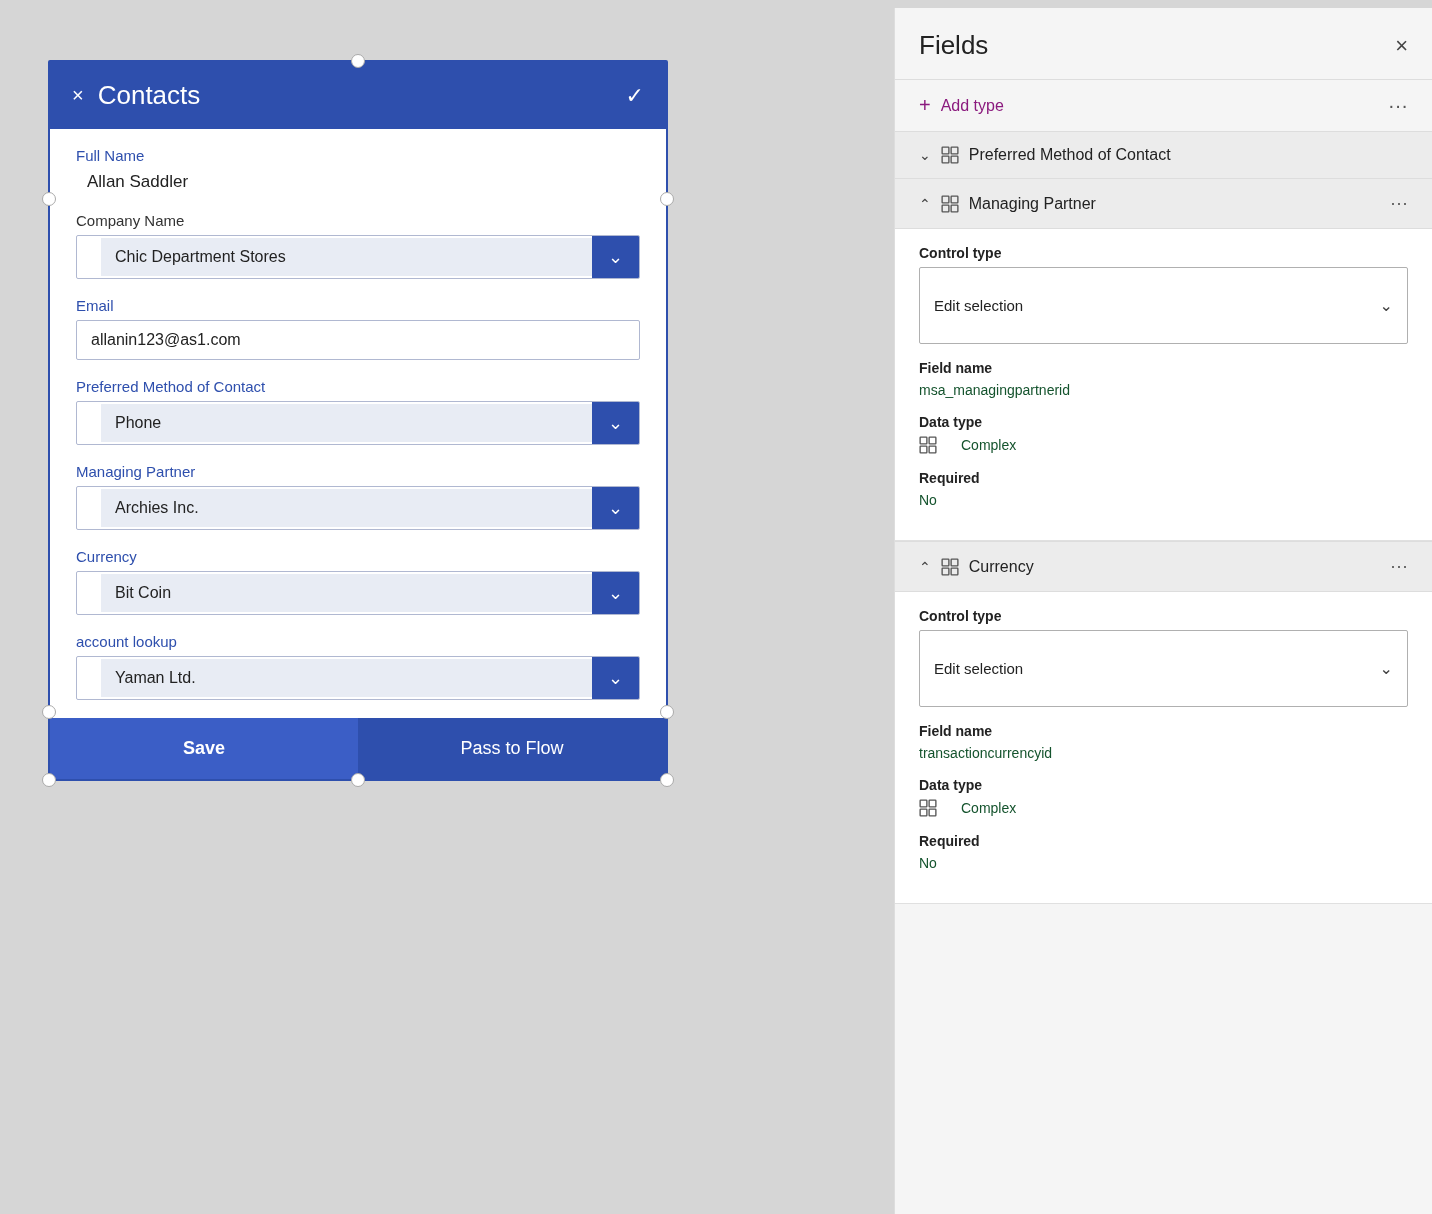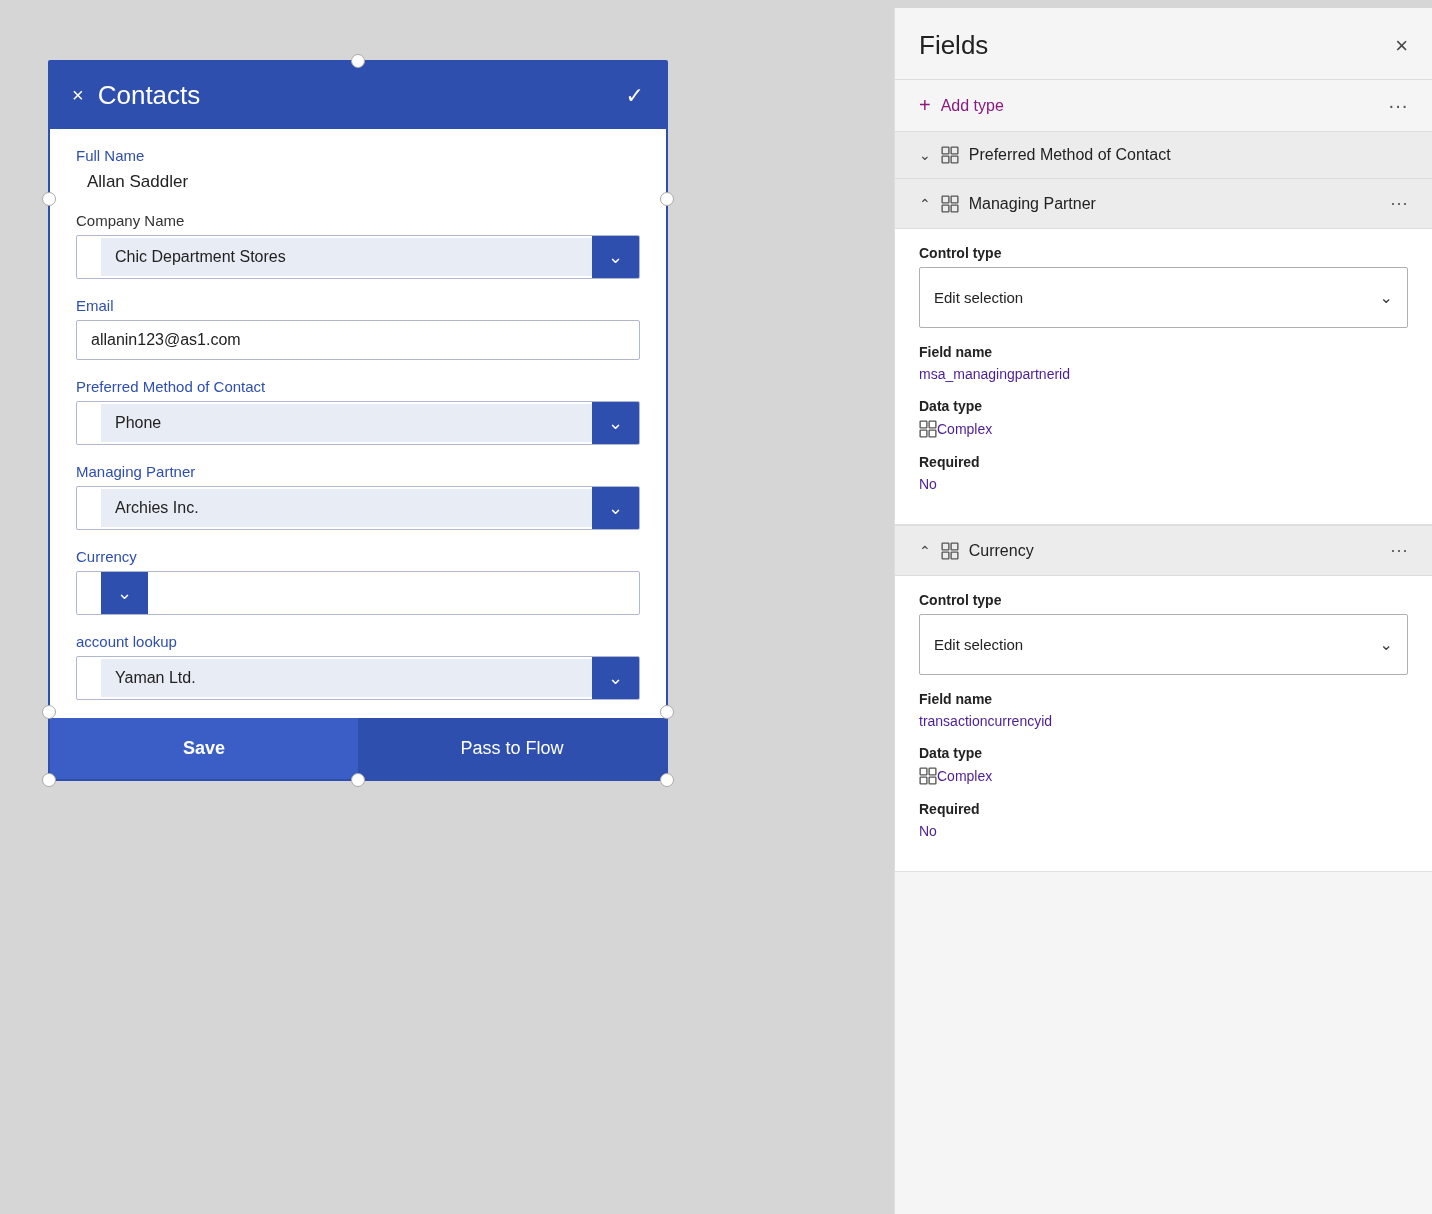--- a/index.html
+++ b/index.html
@@ -286,50 +286,50 @@
 
     .detail-label {
       font-size: 14px;
       font-weight: 600;
       color: #222;
       margin-bottom: 6px;
     }
 
     .detail-value {
       font-size: 14px;
-      color: #4c1d95;
+      color: #14532d;
       margin-bottom: 16px;
     }
 
     .detail-dropdown {
       display: flex;
       align-items: center;
       border: 1.5px solid #b0b0b0;
       border-radius: 2px;
       background: white;
-      padding: 20px 14px;
+      padding: 28px 14px;
       justify-content: space-between;
       margin-bottom: 16px;
       cursor: pointer;
     }
 
     .detail-dropdown-text {
       font-size: 15px;
       color: #222;
     }
 
     .detail-chevron {
       font-size: 16px;
       color: #444;
     }
 
     .data-type-row {
       display: flex;
       align-items: center;
-      gap: 0;
+      gap: 24px;
       margin-bottom: 16px;
     }
 
     .section-divider {
       border: none;
       border-top: 1px solid #ddd;
       margin: 0;
     }
 
     
@@ -394,20 +394,21 @@
       <div class="field-label">Managing Partner</div>
       <div class="dropdown-field">
         <span class="dropdown-text">Archies Inc.</span>
         <span class="dropdown-btn">⌄</span>
       </div>
     </div>
 
     <div class="field-group">
       <div class="field-label">Currency</div>
       <div class="dropdown-field">
+        <span class="dropdown-text">Bit Coin</span>
         <span class="dropdown-btn">⌄</span>
       </div>
     </div>
 
     <div class="field-group">
       <div class="field-label">account lookup</div>
       <div class="dropdown-field">
         <span class="dropdown-text">Yaman Ltd.</span>
         <span class="dropdown-btn">⌄</span>
       </div>

